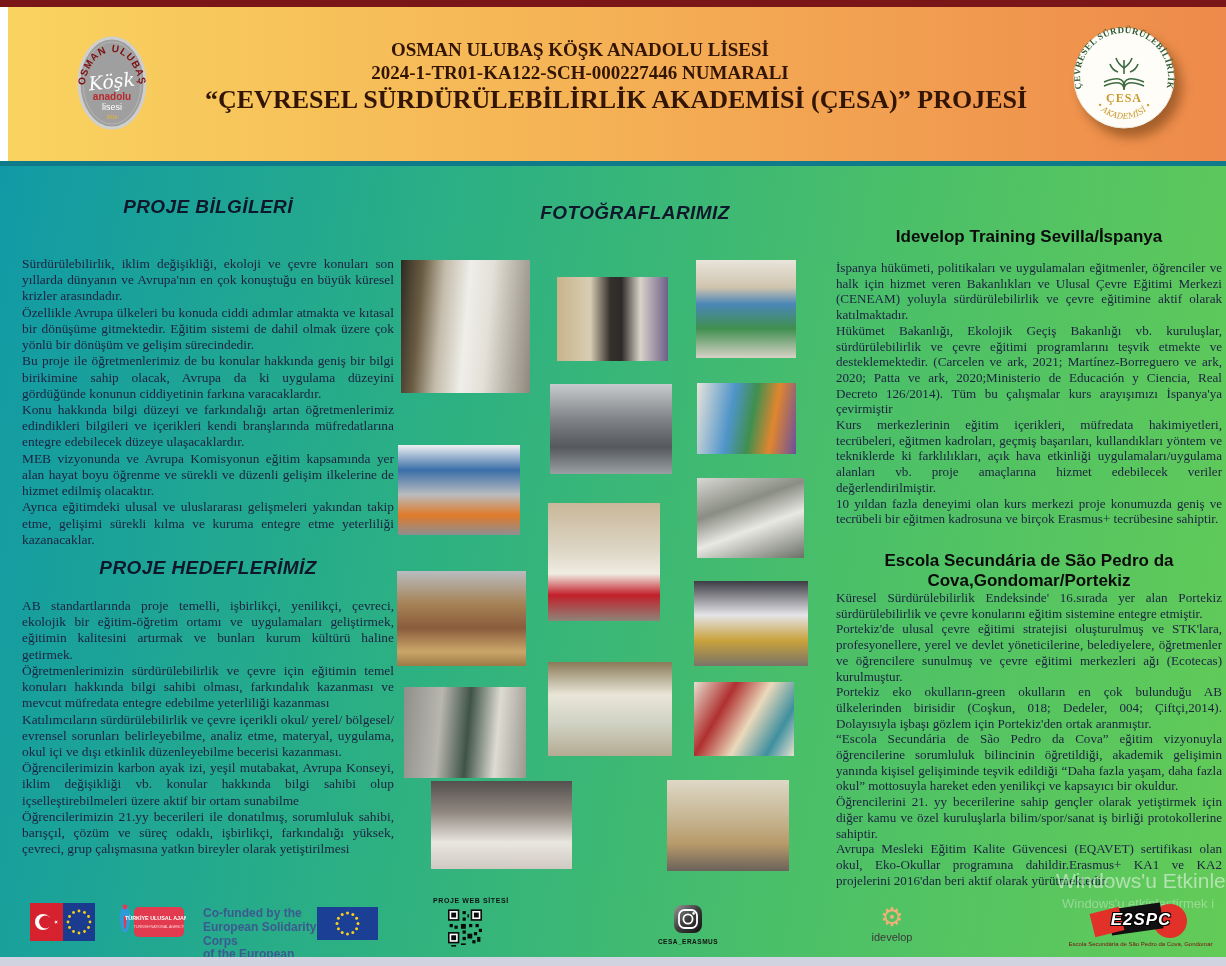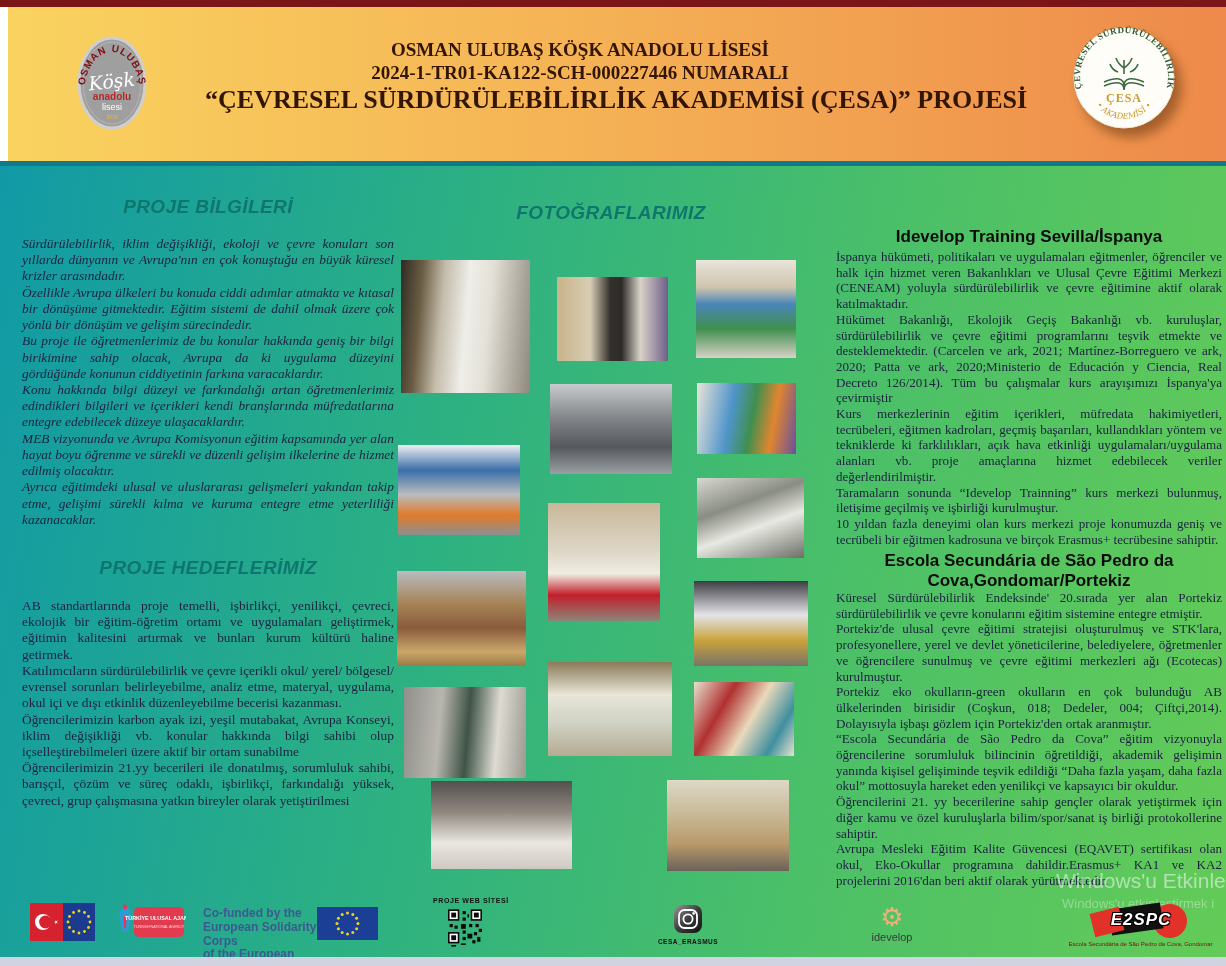--- a/index.html
+++ b/index.html
@@ -15,21 +15,21 @@
            background:linear-gradient(100deg,#119aa6 0%,#2cb083 35%,#4cc068 68%,#63cb57 100%);}
   .bottom-strip{position:absolute;left:0;top:957px;width:1226px;height:9px;background:#d2d3e0;}
   
   .titles{position:absolute;left:205px;top:38px;width:750px;text-align:center;color:#331505;
           font-family:"Liberation Serif",serif;font-weight:bold;line-height:1.22;}
   .title-l{font-size:19px;white-space:nowrap;}
   .title-l3{font-size:26px;}
   .school-badge{position:absolute;left:77px;top:36px;}
   .cesa-badge{position:absolute;left:1070px;top:24px;filter:drop-shadow(7px 9px 6px rgba(70,35,0,.45));}
   
-  .colheading{position:absolute;text-align:center;color:#0f766e;font-weight:bold;font-style:italic;
+  .colheading{position:absolute;text-align:center;color:#0f172a;font-weight:bold;font-style:italic;
               font-size:19px;letter-spacing:.4px;}
   .subheading{position:absolute;text-align:center;color:#0b0b0b;font-weight:bold;font-size:17px;}
   .paras{position:absolute;font-family:"Liberation Serif",serif;color:#1c2140;text-align:justify;}
   .paras p{margin:0;}
   .col-l{left:22px;width:372px;}
   .col-r{left:836px;width:386px;}
   .paras-l{font-size:13.4px;line-height:1.21;}
   .paras-r{font-size:13.1px;line-height:1.2;}
   
   .ph{position:absolute;background-size:cover;}
@@ -124,64 +124,64 @@
       <path d="M 48 48 Q 42 46 40 40"></path>
       <path d="M 60 48 Q 66 46 68 40"></path>
     </g>
     <text x="54" y="78" text-anchor="middle" font-family="Liberation Serif, serif" font-size="12" font-weight="bold" fill="#c99a2e" letter-spacing="1">ÇESA</text>
     <text font-family="DejaVu Serif, serif" font-style="italic" font-size="8" fill="#c99a2e">
       <textPath href="#cbBot" startOffset="50%" text-anchor="middle">• AKADEMİSİ •</textPath>
     </text>
   </svg>
 
   <div class="colheading col-l" style="top:196px;">PROJE BİLGİLERİ</div>
-  <div class="paras paras-l col-l" style="top:236px;font-style:italic;">
+  <div class="paras paras-l col-l" style="top:256px;">
     <p>Sürdürülebilirlik, iklim değişikliği, ekoloji ve çevre konuları son yıllarda dünyanın ve Avrupa'nın en çok konuştuğu en büyük küresel krizler arasındadır.</p>
     <p>Özellikle Avrupa ülkeleri bu konuda ciddi adımlar atmakta ve kıtasal bir dönüşüme gitmektedir. Eğitim sistemi de dahil olmak üzere çok yönlü bir dönüşüm ve gelişim sürecindedir.</p>
     <p>Bu proje ile öğretmenlerimiz de bu konular hakkında geniş bir bilgi birikimine sahip olacak, Avrupa da ki uygulama düzeyini gördüğünde konunun ciddiyetinin farkına varacaklardır.</p>
     <p>Konu hakkında bilgi düzeyi ve farkındalığı artan öğretmenlerimiz edindikleri bilgileri ve içerikleri kendi branşlarında müfredatlarına entegre edebilecek düzeye ulaşacaklardır.</p>
     <p>MEB vizyonunda ve Avrupa Komisyonun eğitim kapsamında yer alan hayat boyu öğrenme ve sürekli ve düzenli gelişim ilkelerine de hizmet edilmiş olacaktır.</p>
     <p>Ayrıca eğitimdeki ulusal ve uluslararası gelişmeleri yakından takip etme, gelişimi sürekli kılma ve kuruma entegre etme yeterliliği kazanacaklar.</p>
   </div>
   <div class="colheading col-l" style="top:557px;">PROJE HEDEFLERİMİZ</div>
   <div class="paras paras-l col-l" style="top:598px;">
     <p>AB standartlarında proje temelli, işbirlikçi, yenilikçi, çevreci, ekolojik bir eğitim-öğretim ortamı ve uygulamaları geliştirmek, eğitimin kalitesini artırmak ve bunları kurum kültürü haline getirmek.</p>
+    <p>Öğretmenlerimizin sürdürülebilirlik ve çevre için eğitimin temel konuları hakkında bilgi sahibi olması, farkındalık kazanması ve mevcut müfredata entegre edebilme yeterliliği kazanması</p>
     <p>Katılımcıların sürdürülebilirlik ve çevre içerikli okul/ yerel/ bölgesel/ evrensel sorunları belirleyebilme, analiz etme, materyal, uygulama, okul içi ve dışı etkinlik düzenleyebilme becerisi kazanması.</p>
     <p>Öğrencilerimizin karbon ayak izi, yeşil mutabakat, Avrupa Konseyi, iklim değişikliği vb. konular hakkında bilgi sahibi olup içselleştirebilmeleri üzere aktif bir ortam sunabilme</p>
     <p>Öğrencilerimizin 21.yy becerileri ile donatılmış, sorumluluk sahibi, barışçıl, çözüm ve süreç odaklı, işbirlikçi, farkındalığı yüksek, çevreci, grup çalışmasına yatkın bireyler olarak yetiştirilmesi</p>
   </div>
 
-  <div class="colheading" style="left:396px;width:430px;top:202px;">FOTOĞRAFLARIMIZ</div>
+  <div class="colheading" style="left:420px;width:430px;top:202px;">FOTOĞRAFLARIMIZ</div>
   <div class="ph" id="ph1"></div>
   <div class="ph" id="ph2"></div>
   <div class="ph" id="ph3"></div>
   <div class="ph" id="ph4"></div>
   <div class="ph" id="ph5"></div>
   <div class="ph" id="ph6"></div>
   <div class="ph" id="ph7"></div>
   <div class="ph" id="ph8"></div>
   <div class="ph" id="ph9"></div>
   <div class="ph" id="ph10"></div>
   <div class="ph" id="ph11"></div>
   <div class="ph" id="ph12"></div>
   <div class="ph" id="ph13"></div>
   <div class="ph" id="ph14"></div>
   <div class="ph" id="ph15"></div>
 
   <div class="subheading col-r" style="top:227px;">Idevelop Training Sevilla/İspanya</div>
-  <div class="paras paras-r col-r" style="top:249px;">
+  <div class="paras paras-r col-r" style="top:260px;">
     <p>İspanya hükümeti, politikaları ve uygulamaları eğitmenler, öğrenciler ve halk için hizmet veren Bakanlıkları ve Ulusal Çevre Eğitimi Merkezi (CENEAM) yoluyla sürdürülebilirlik ve çevre eğitimine aktif olarak katılmaktadır.</p>
     <p>Hükümet Bakanlığı, Ekolojik Geçiş Bakanlığı vb. kuruluşlar, sürdürülebilirlik ve çevre eğitimi programlarını teşvik etmekte ve desteklemektedir. (Carcelen ve ark, 2021; Martínez-Borreguero ve ark, 2020; Patta ve ark, 2020;Ministerio de Educación y Ciencia, Real Decreto 126/2014). Tüm bu çalışmalar kurs arayışımızı İspanya'ya çevirmiştir</p>
     <p>Kurs merkezlerinin eğitim içerikleri, müfredata hakimiyetleri, tecrübeleri, eğitmen kadroları, geçmiş başarıları, kullandıkları yöntem ve tekniklerde ki farklılıkları, açık hava etkinliği uygulamaları/uygulama alanları vb. proje amaçlarına hizmet edebilecek veriler değerlendirilmiştir.</p>
-    <p>Taramaların sonunda “Idevelop Trainning” kurs merkezi bulunmuş, iletişime geçilmiş ve işbirliği kurulmuştur.</p>
     <p>10 yıldan fazla deneyimi olan kurs merkezi proje konumuzda geniş ve tecrübeli bir eğitmen kadrosuna ve birçok Erasmus+ tecrübesine sahiptir.</p>
   </div>
   <div class="subheading col-r" style="top:551px;"><span style="display:inline-block;width:330px;">Escola Secundária de São Pedro da Cova,Gondomar/Portekiz</span></div>
   <div class="paras paras-r col-r" style="top:590px;">
-    <p>Küresel Sürdürülebilirlik Endeksinde' 20.sırada yer alan Portekiz sürdürülebilirlik ve çevre konularını eğitim sistemine entegre etmiştir.</p>
+    <p>Küresel Sürdürülebilirlik Endeksinde' 16.sırada yer alan Portekiz sürdürülebilirlik ve çevre konularını eğitim sistemine entegre etmiştir.</p>
     <p>Portekiz'de ulusal çevre eğitimi stratejisi oluşturulmuş ve STK'lara, profesyonellere, yerel ve devlet yöneticilerine, belediyelere, öğretmenler ve öğrencilere sunulmuş ve çevre eğitimi merkezleri ağı (Ecotecas) kurulmuştur.</p>
     <p>Portekiz eko okulların-green okulların en çok bulunduğu AB ülkelerinden birisidir (Coşkun, 018; Dedeler, 004; Çiftçi,2014). Dolayısıyla işbaşı gözlem için Portekiz'den ortak aranmıştır.</p>
     <p>“Escola Secundária de São Pedro da Cova” eğitim vizyonuyla öğrencilerine sorumluluk bilincinin öğretildiği, akademik gelişimin yanında kişisel gelişiminde teşvik edildiği “Daha fazla yaşam, daha fazla okul” mottosuyla hareket eden yenilikçi ve kapsayıcı bir okuldur.</p>
     <p>Öğrencilerini 21. yy becerilerine sahip gençler olarak yetiştirmek için diğer kamu ve özel kuruluşlarla bilim/spor/sanat iş birliği protokollerine sahiptir.</p>
     <p>Avrupa Mesleki Eğitim Kalite Güvencesi (EQAVET) sertifikası olan okul, Eko-Okullar programına dahildir.Erasmus+ KA1 ve KA2 projelerini 2016'dan beri aktif olarak yürütmektedir.</p>
   </div>
 
   <div class="wm1">Windows'u Etkinleştir</div>
   <div class="wm2">Windows'u etkinleştirmek i</div>
 

